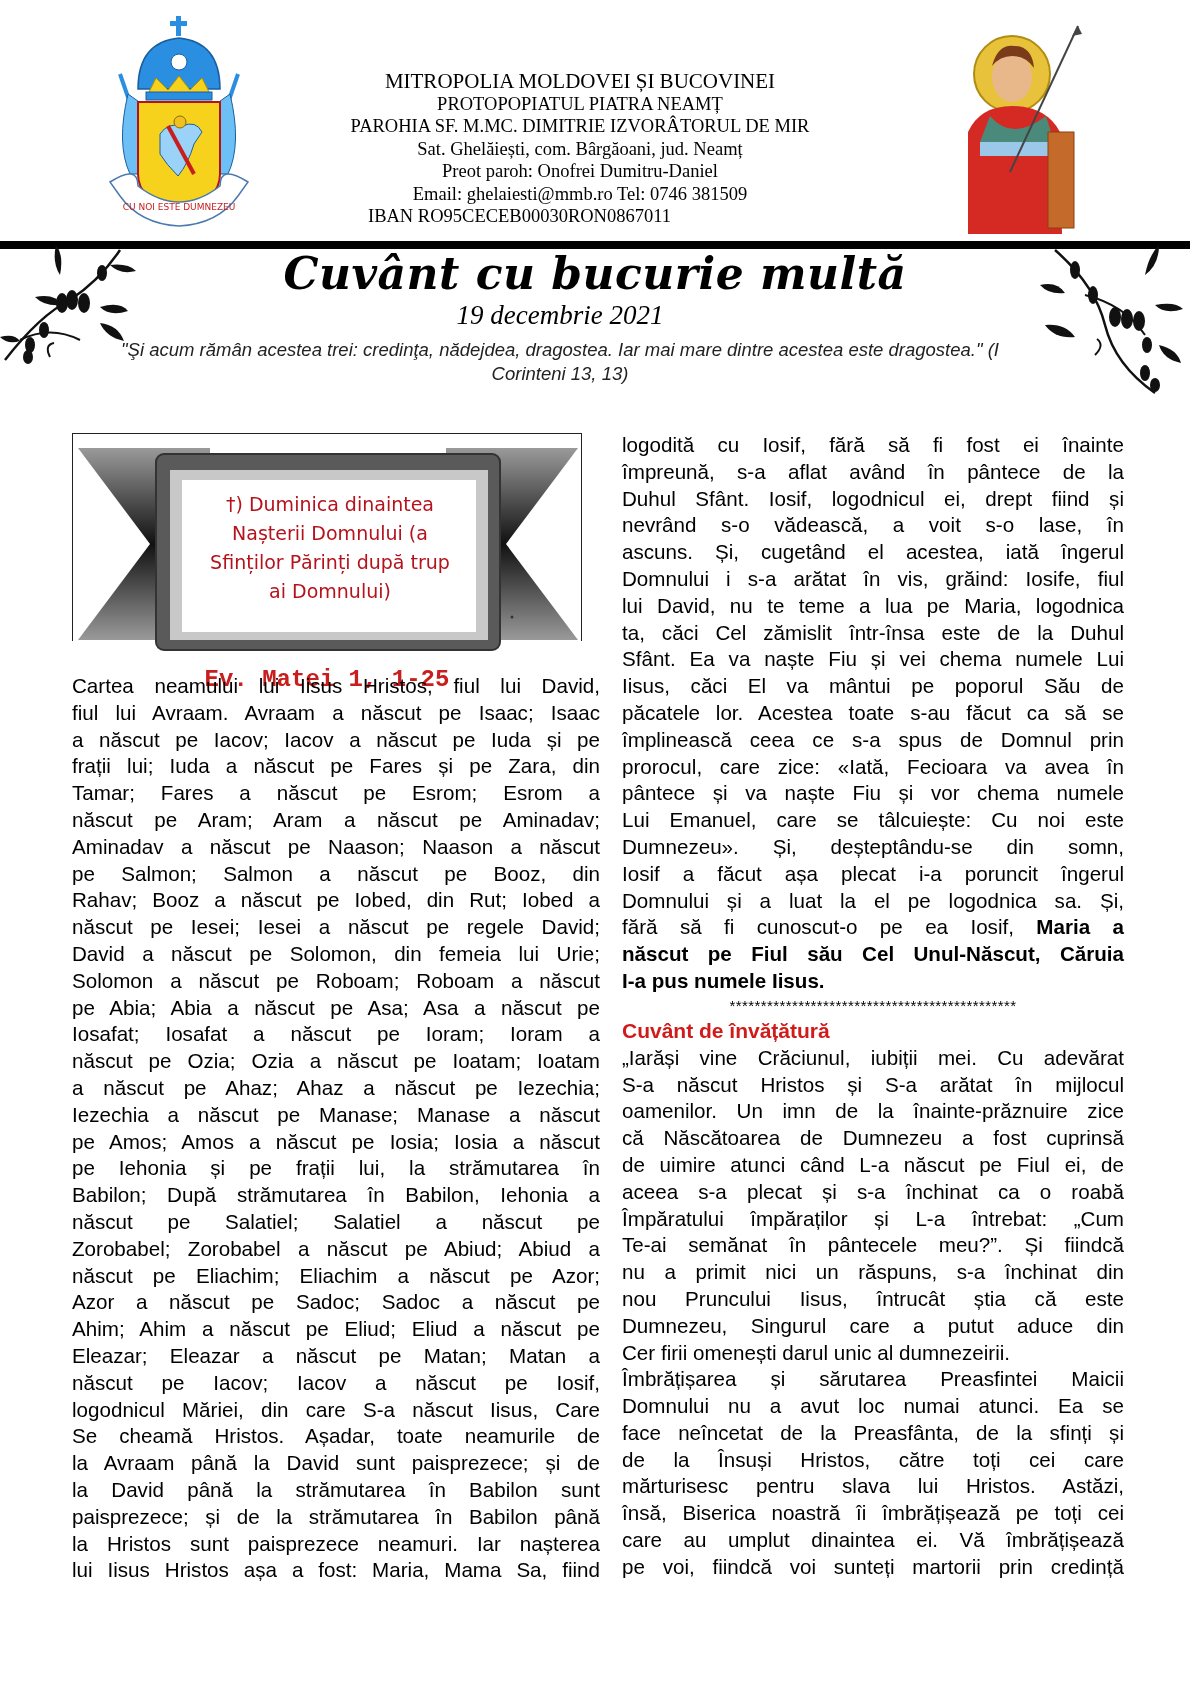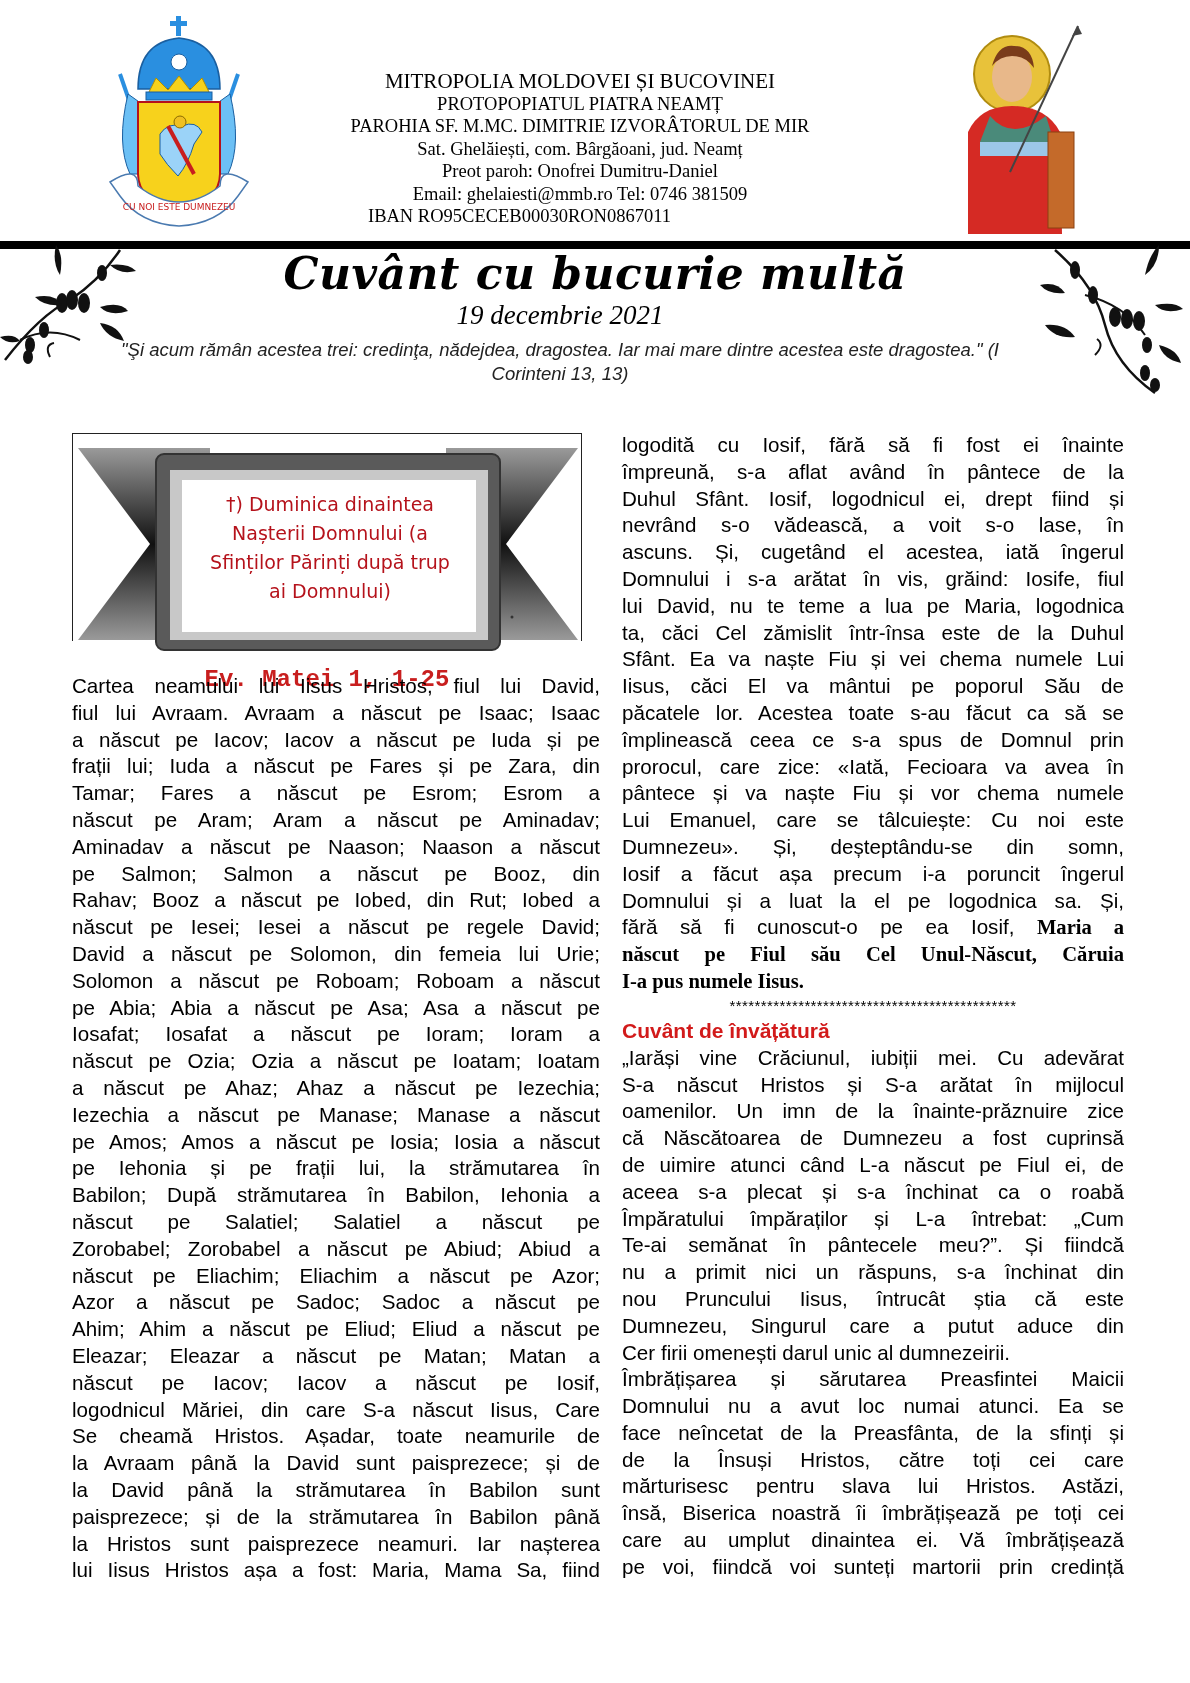--- a/index.html
+++ b/index.html
@@ -29,21 +29,21 @@
   .gospel-ref { left:72px; top:650px; width:510px; text-align:center; color:#c81e1e; font-family:Liberation Mono, monospace; font-weight:bold; font-size:24px; height:22px; overflow:hidden;margin-top:16px; }
 
   
   .col { font-size:20.6px; line-height:26.8px; text-align:justify; }
   .col-left { left:72px; top:673px; width:528px; }
   .col-right { left:622px; top:432px; width:502px; }
   .col .line { display:block; text-align:justify; text-align-last:justify; white-space:nowrap; }
   .col .line.last { text-align-last:left; }
   .stars { text-align:center; font-size:15px; line-height:22px; letter-spacing:0.4px; }
   .section-title { color:#d21a1a; font-weight:bold; font-size:21px; line-height:28px; margin-top:0; }
-  b { font-weight:bold;font-family:Liberation Serif, serif; }
+  b { font-weight:bold; }
 </style>
 </head>
 <body>
 
 <div class="abs crest">
   <svg viewBox="0 0 162 222" width="162" height="222">
 
     <rect x="78" y="2" width="5" height="20" fill="#2a8fe0"></rect>
     <rect x="72" y="7" width="17" height="5" fill="#2a8fe0"></rect>
 
@@ -218,21 +218,21 @@
       <span class="line">lui David, nu te teme a lua pe Maria, logodnica</span>
       <span class="line">ta, căci Cel zămislit într-însa este de la Duhul</span>
       <span class="line">Sfânt. Ea va naște Fiu și vei chema numele Lui</span>
       <span class="line">Iisus, căci El va mântui pe poporul Său de</span>
       <span class="line">păcatele lor. Acestea toate s-au făcut ca să se</span>
       <span class="line">împlinească ceea ce s-a spus de Domnul prin</span>
       <span class="line">prorocul, care zice: «Iată, Fecioara va avea în</span>
       <span class="line">pântece și va naște Fiu și vor chema numele</span>
       <span class="line">Lui Emanuel, care se tâlcuiește: Cu noi este</span>
       <span class="line">Dumnezeu». Și, deșteptându-se din somn,</span>
-      <span class="line">Iosif a făcut așa precum i-a poruncit îngerul</span>
+      <span class="line">Iosif a făcut așa plecat i-a poruncit îngerul</span>
       <span class="line">Domnului și a luat la el pe logodnica sa. Și,</span>
     </div>
   <span class="line"><span>fără să fi cunoscut-o pe ea Iosif,</span> <b>Maria a</b></span>
   <b class="line">născut pe Fiul său Cel Unul-Născut, Căruia</b>
   <b class="line last">I-a pus numele Iisus.</b>
   <div class="stars">**********************************************</div>
   <div class="section-title">Cuvânt de învățătură</div>
   <div id="rsermon">
       <span class="line">„Iarăși vine Crăciunul, iubiții mei. Cu adevărat</span>
       <span class="line">S-a născut Hristos și S-a arătat în mijlocul</span>

